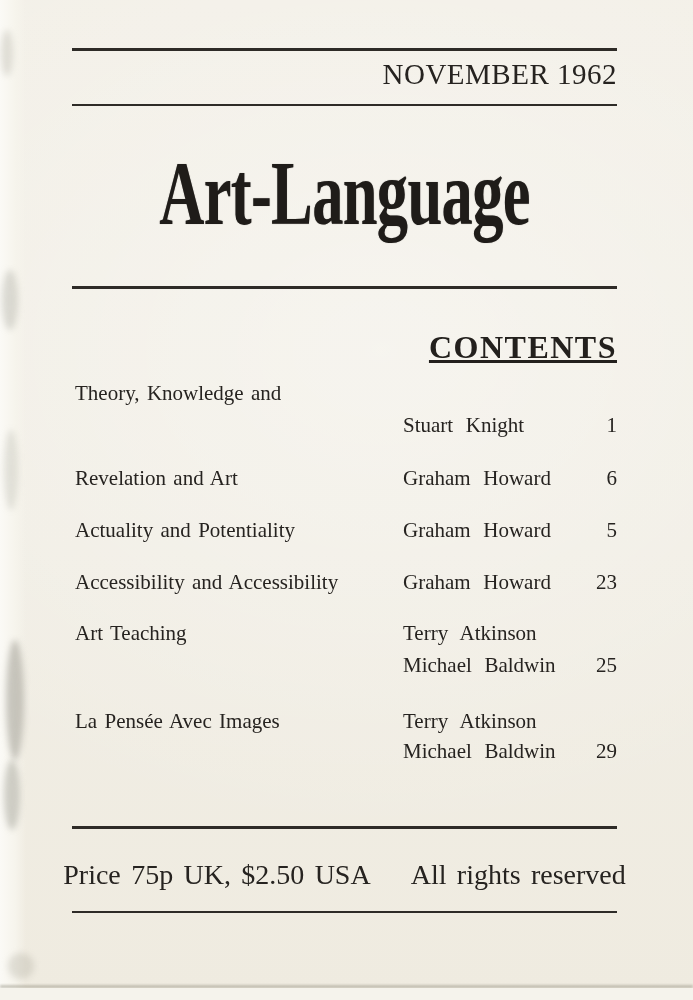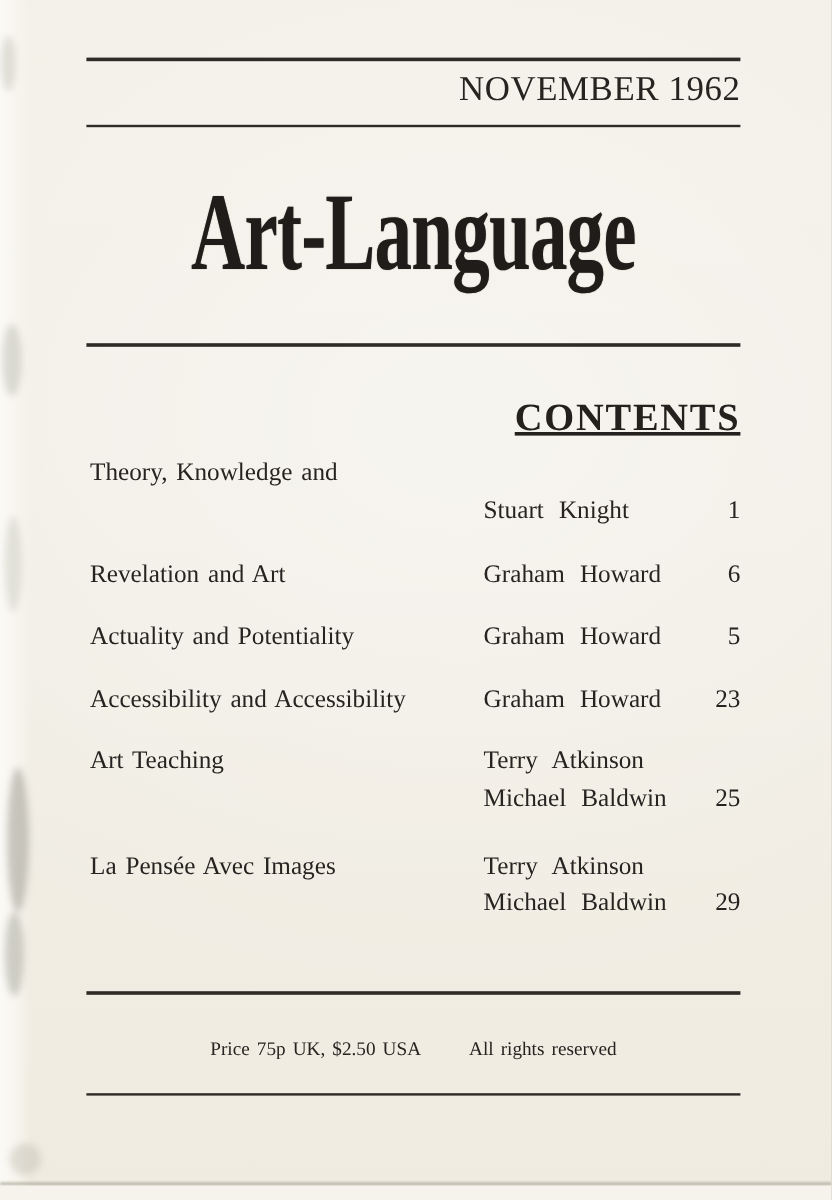--- a/index.html
+++ b/index.html
@@ -49,21 +49,21 @@
   .toc-line{position:absolute;font-size:21px;line-height:26px;word-spacing:0.10em;
     white-space:nowrap;}
   .t-col{left:75px;}
   .t-col.indent{left:103px;}
   .a-col{left:403px;word-spacing:0.35em;}
   .p-col{left:520px;width:93px;text-align:right;padding-right:80px;box-sizing:border-box;}
   .p-col{left:auto;right:76px;width:60px;padding:0;text-align:right;}
   
   .footer-text{position:absolute;top:860px;left:72px;width:545px;
     display:flex;justify-content:center;gap:40px;
-    font-size:16px;line-height:30px;word-spacing:0.12em;white-space:pre;}
+    font-size:28px;line-height:30px;word-spacing:0.12em;white-space:pre;}
 </style>
 </head>
 <body>
 
 <div id="page">
 
   <div class="edge-strip"></div>
   <div class="smudge sm5"></div>
   <div class="smudge sm1"></div>
   <div class="smudge sm2"></div>

